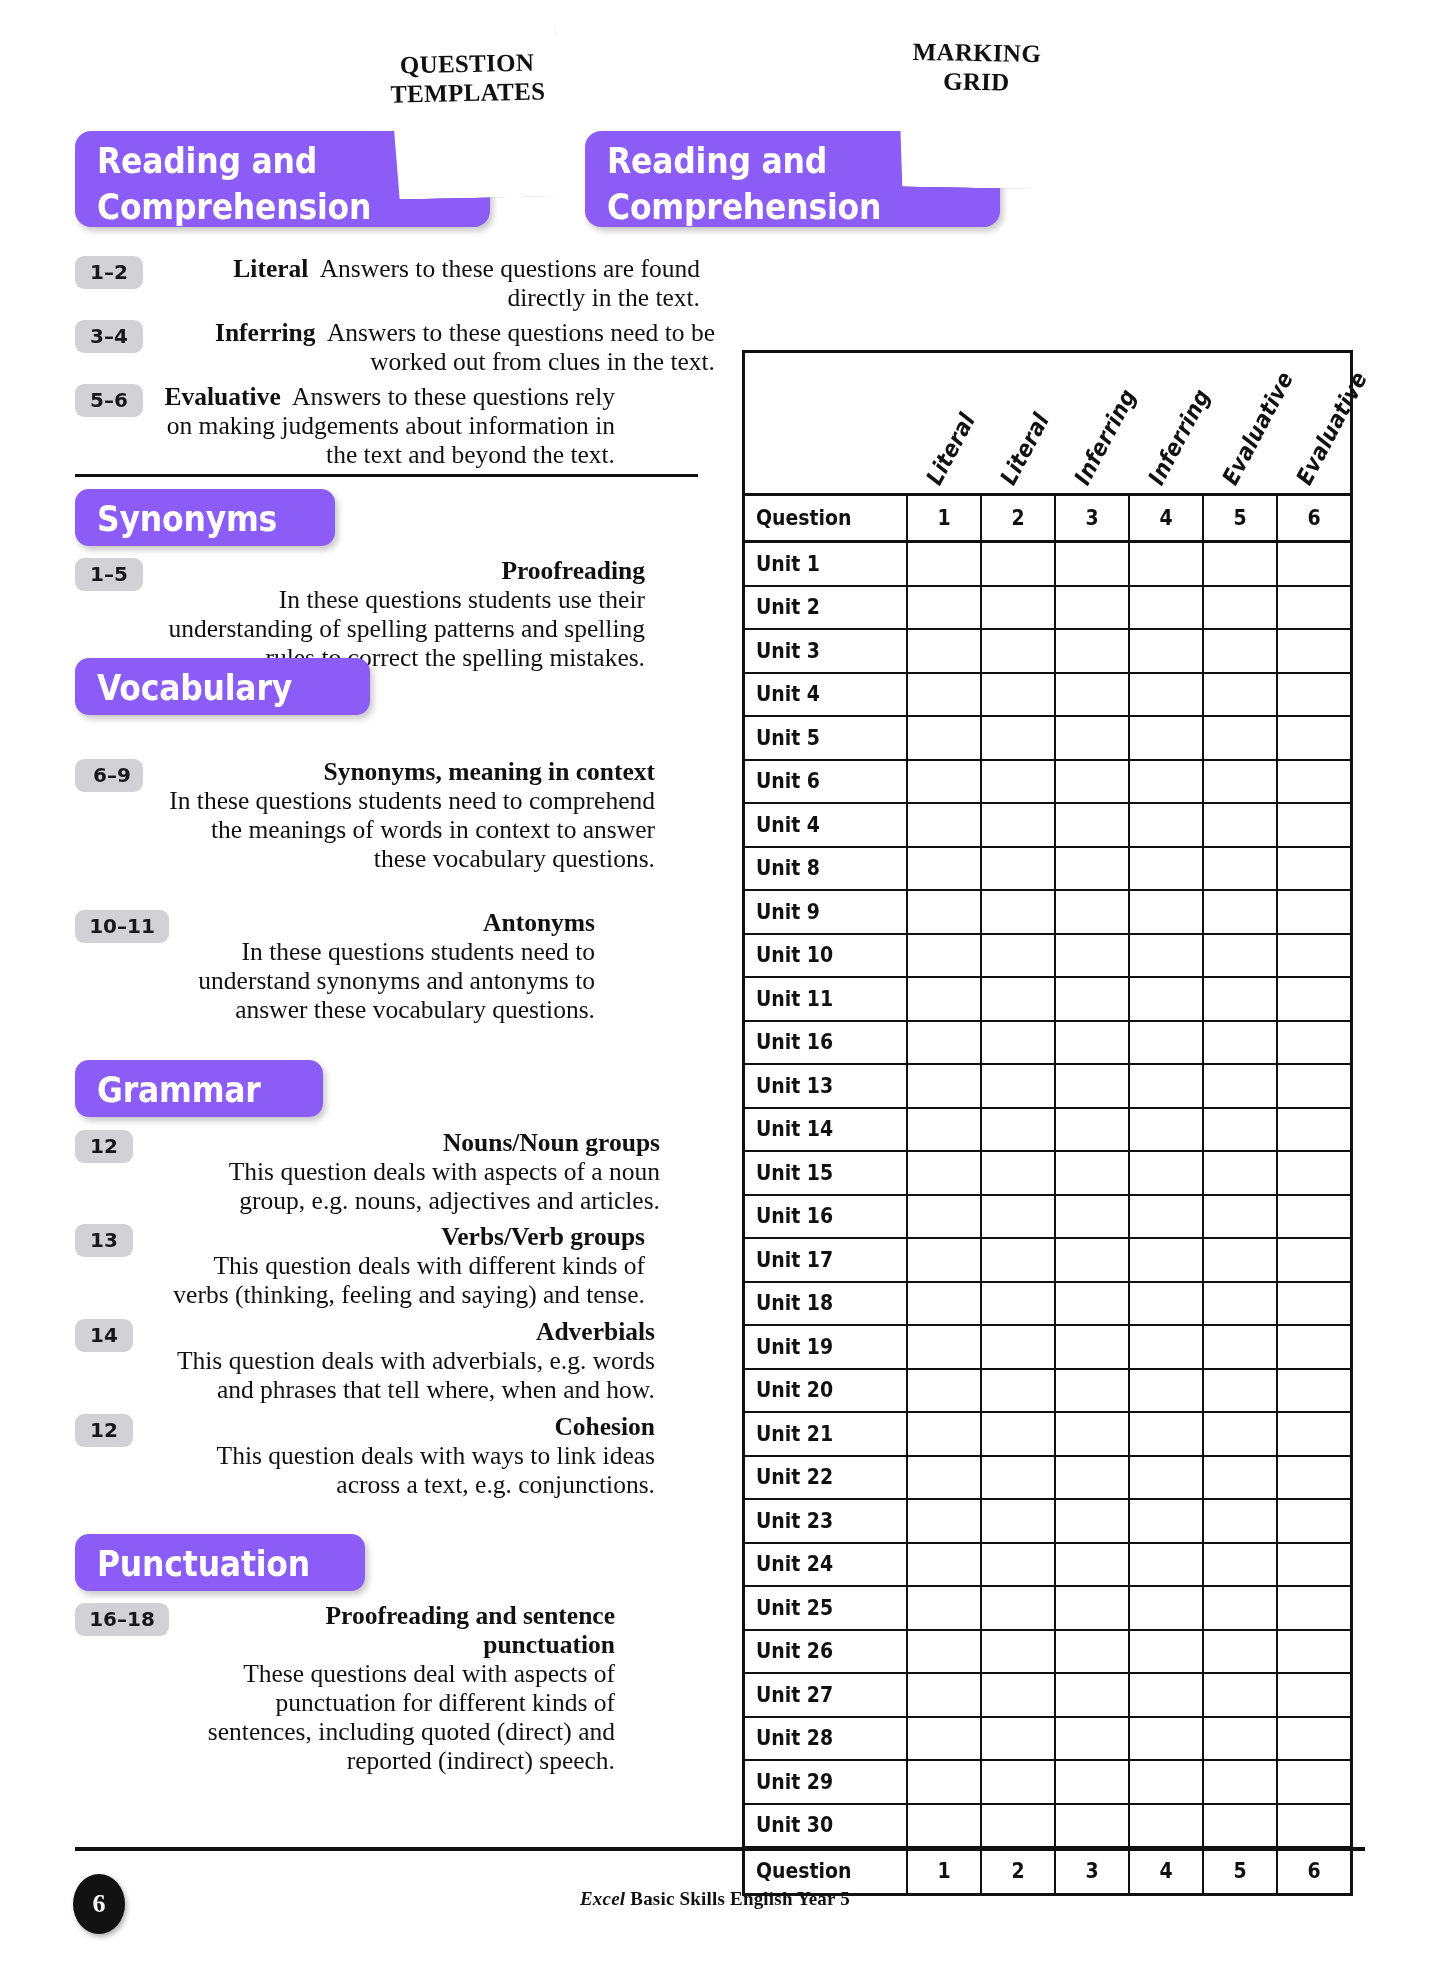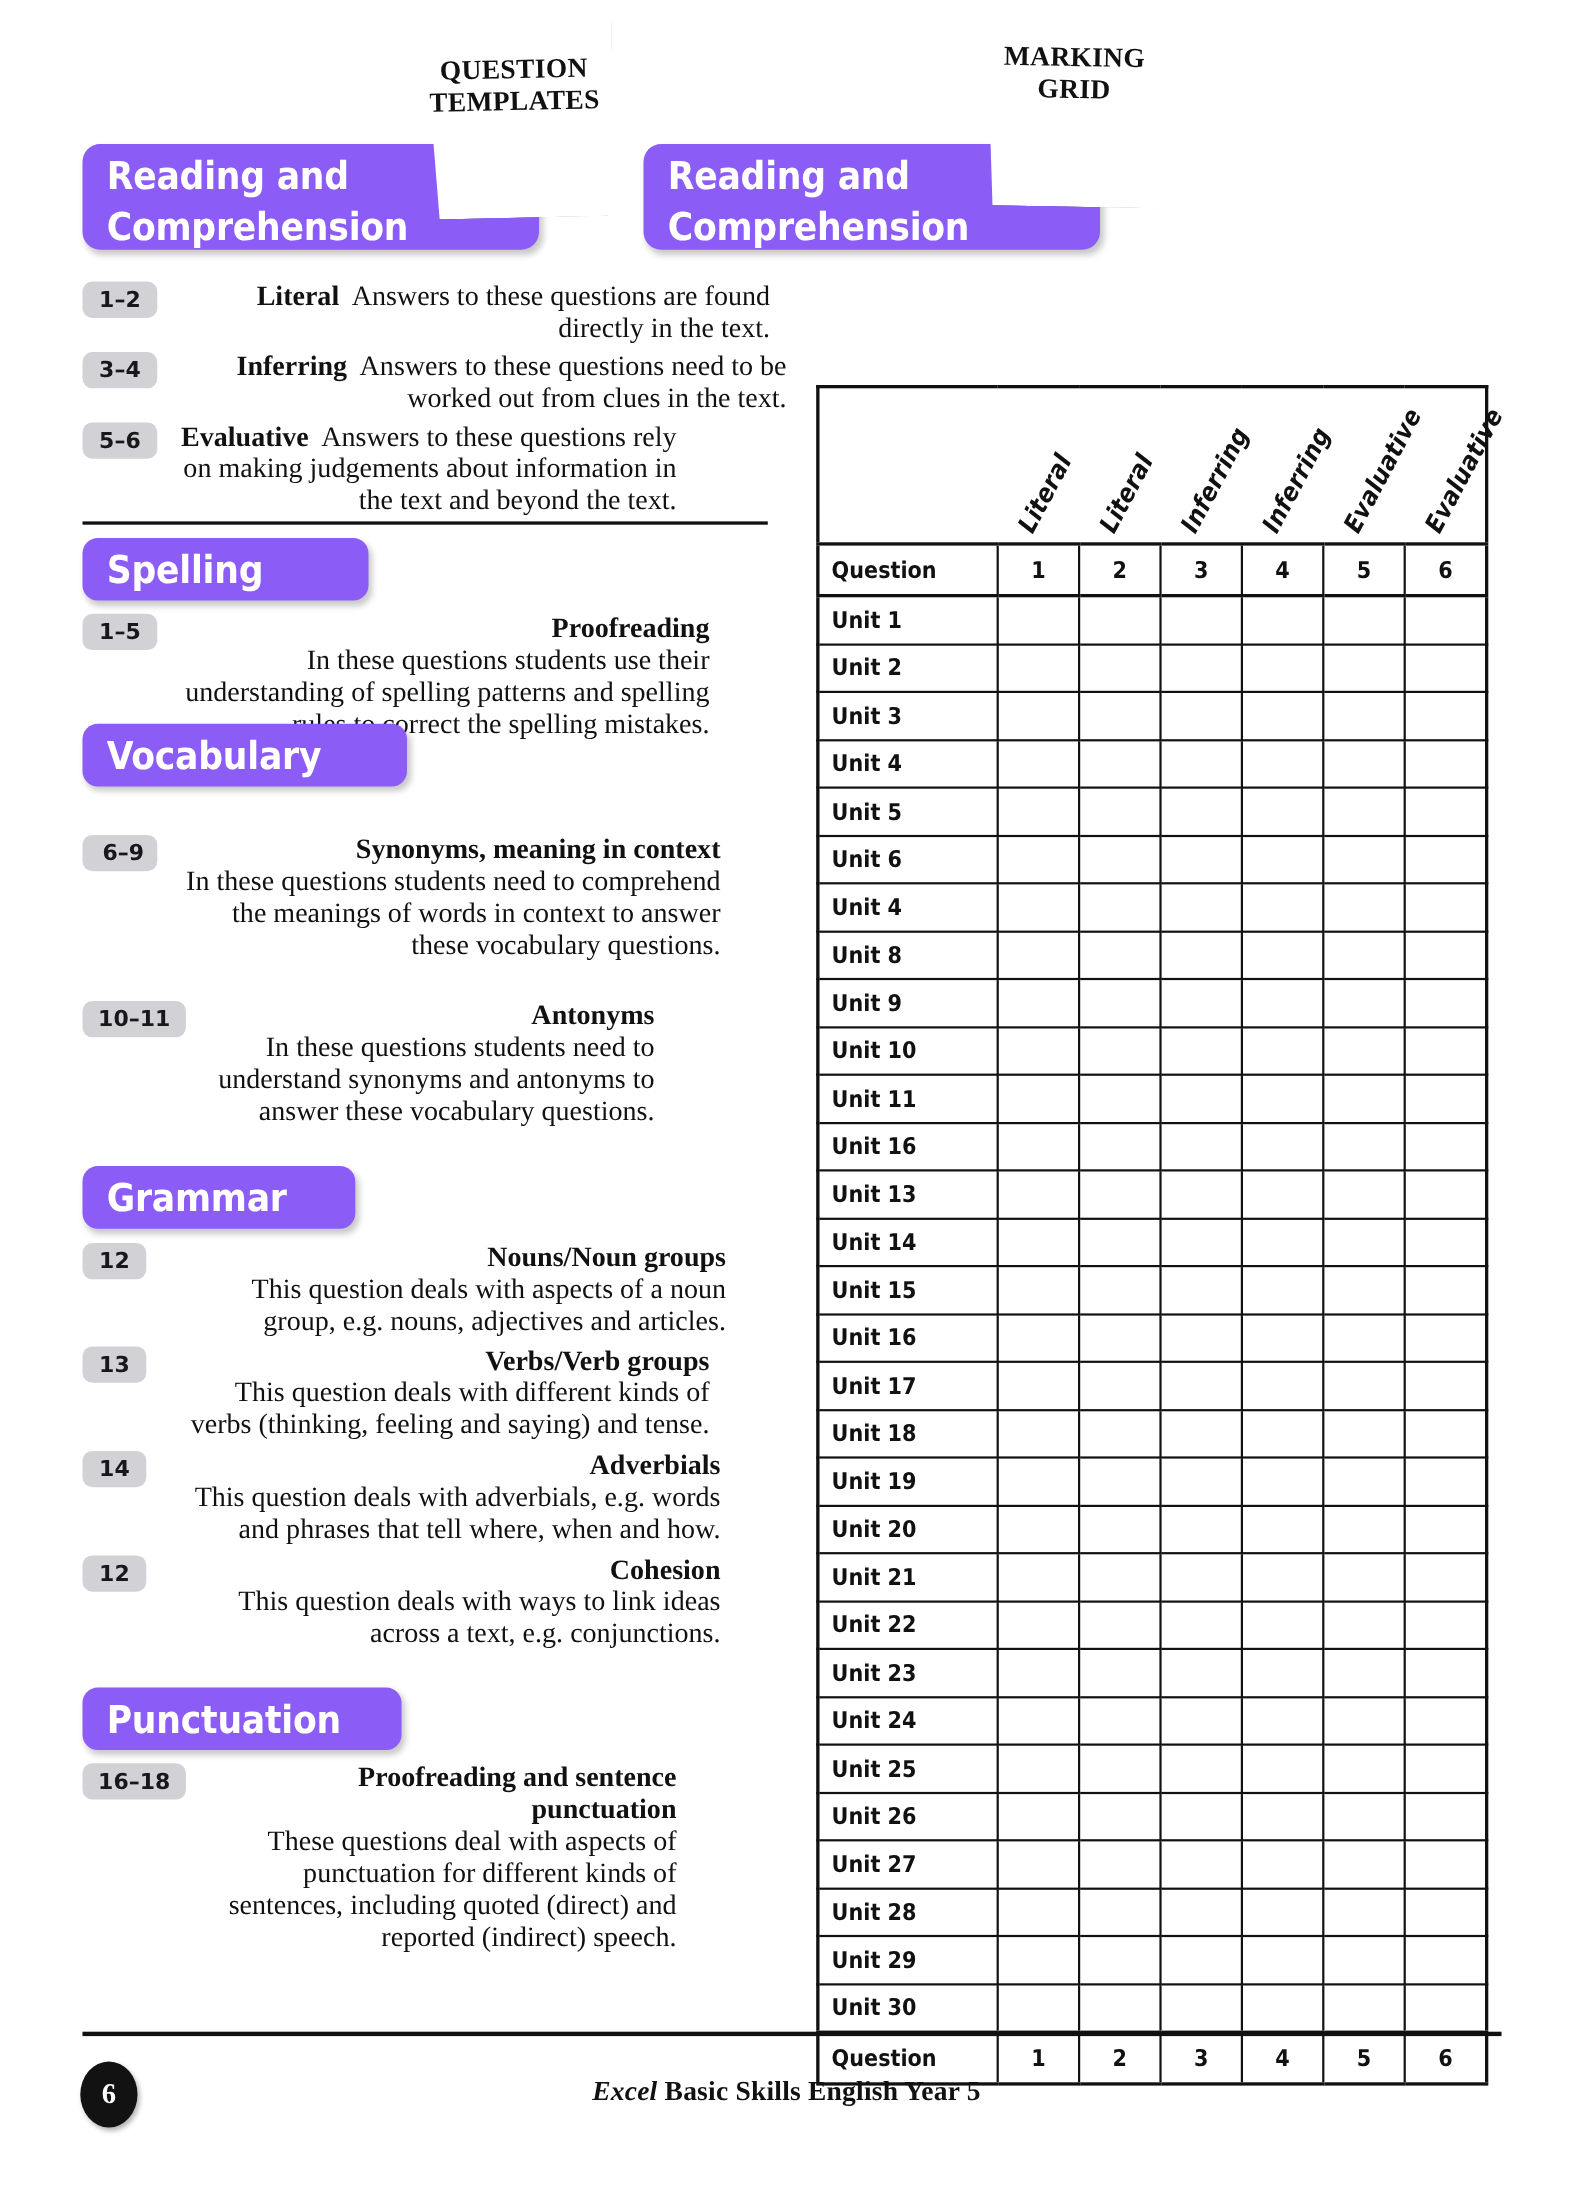--- a/index.html
+++ b/index.html
@@ -164,21 +164,21 @@
     font-size:26px;
     display:flex; align-items:center; justify-content:center;
     box-shadow:2px 3px 5px rgba(0,0,0,.3);
   }
   .footer-title{
     position:absolute;
     left:0; right:0; top:1888px;
     text-align:center;
     font-family:"Liberation Serif", serif;
     font-weight:bold;
-    font-size:25px;
+    font-size:19px;
     color:#111;
     letter-spacing:.2px;
     padding-right:15px;
   }
   .footer-title i{font-style:italic; font-weight:bold;}
 </style>
 </head>
 <body>
 
 <div class="page">
@@ -226,21 +226,21 @@
   <div class="entry" style="left:75px; top:382px; width:540px;">
     <span class="badge" style="width:68px;">5–6</span>
     <div class="etext" style="margin-left:72px;">
       <b>Evaluative</b>&nbsp;
       <span>Answers to these questions rely on making judgements about information in the text and beyond the text.</span>
     </div>
   </div>
 
   <div class="hr" style="left:75px; top:474px; width:623px;"></div>
 
-  <div class="banner" style="left:75px; top:489px; width:260px; height:57px;">Spelling</div>
+  <div class="banner" style="left:75px; top:489px; width:260px; height:57px;">Synonyms</div>
 
   <div class="entry" style="left:75px; top:556px; width:570px;">
     <span class="badge" style="width:68px;">1–5</span>
     <div class="etext" style="margin-left:90px;">
       <b>Proofreading</b><br>
       <span>In these questions students use their understanding of spelling patterns and spelling rules to correct the spelling mistakes.</span>
     </div>
   </div>
 
   <div class="banner" style="left:75px; top:658px; width:295px; height:57px;">Vocabulary</div>

